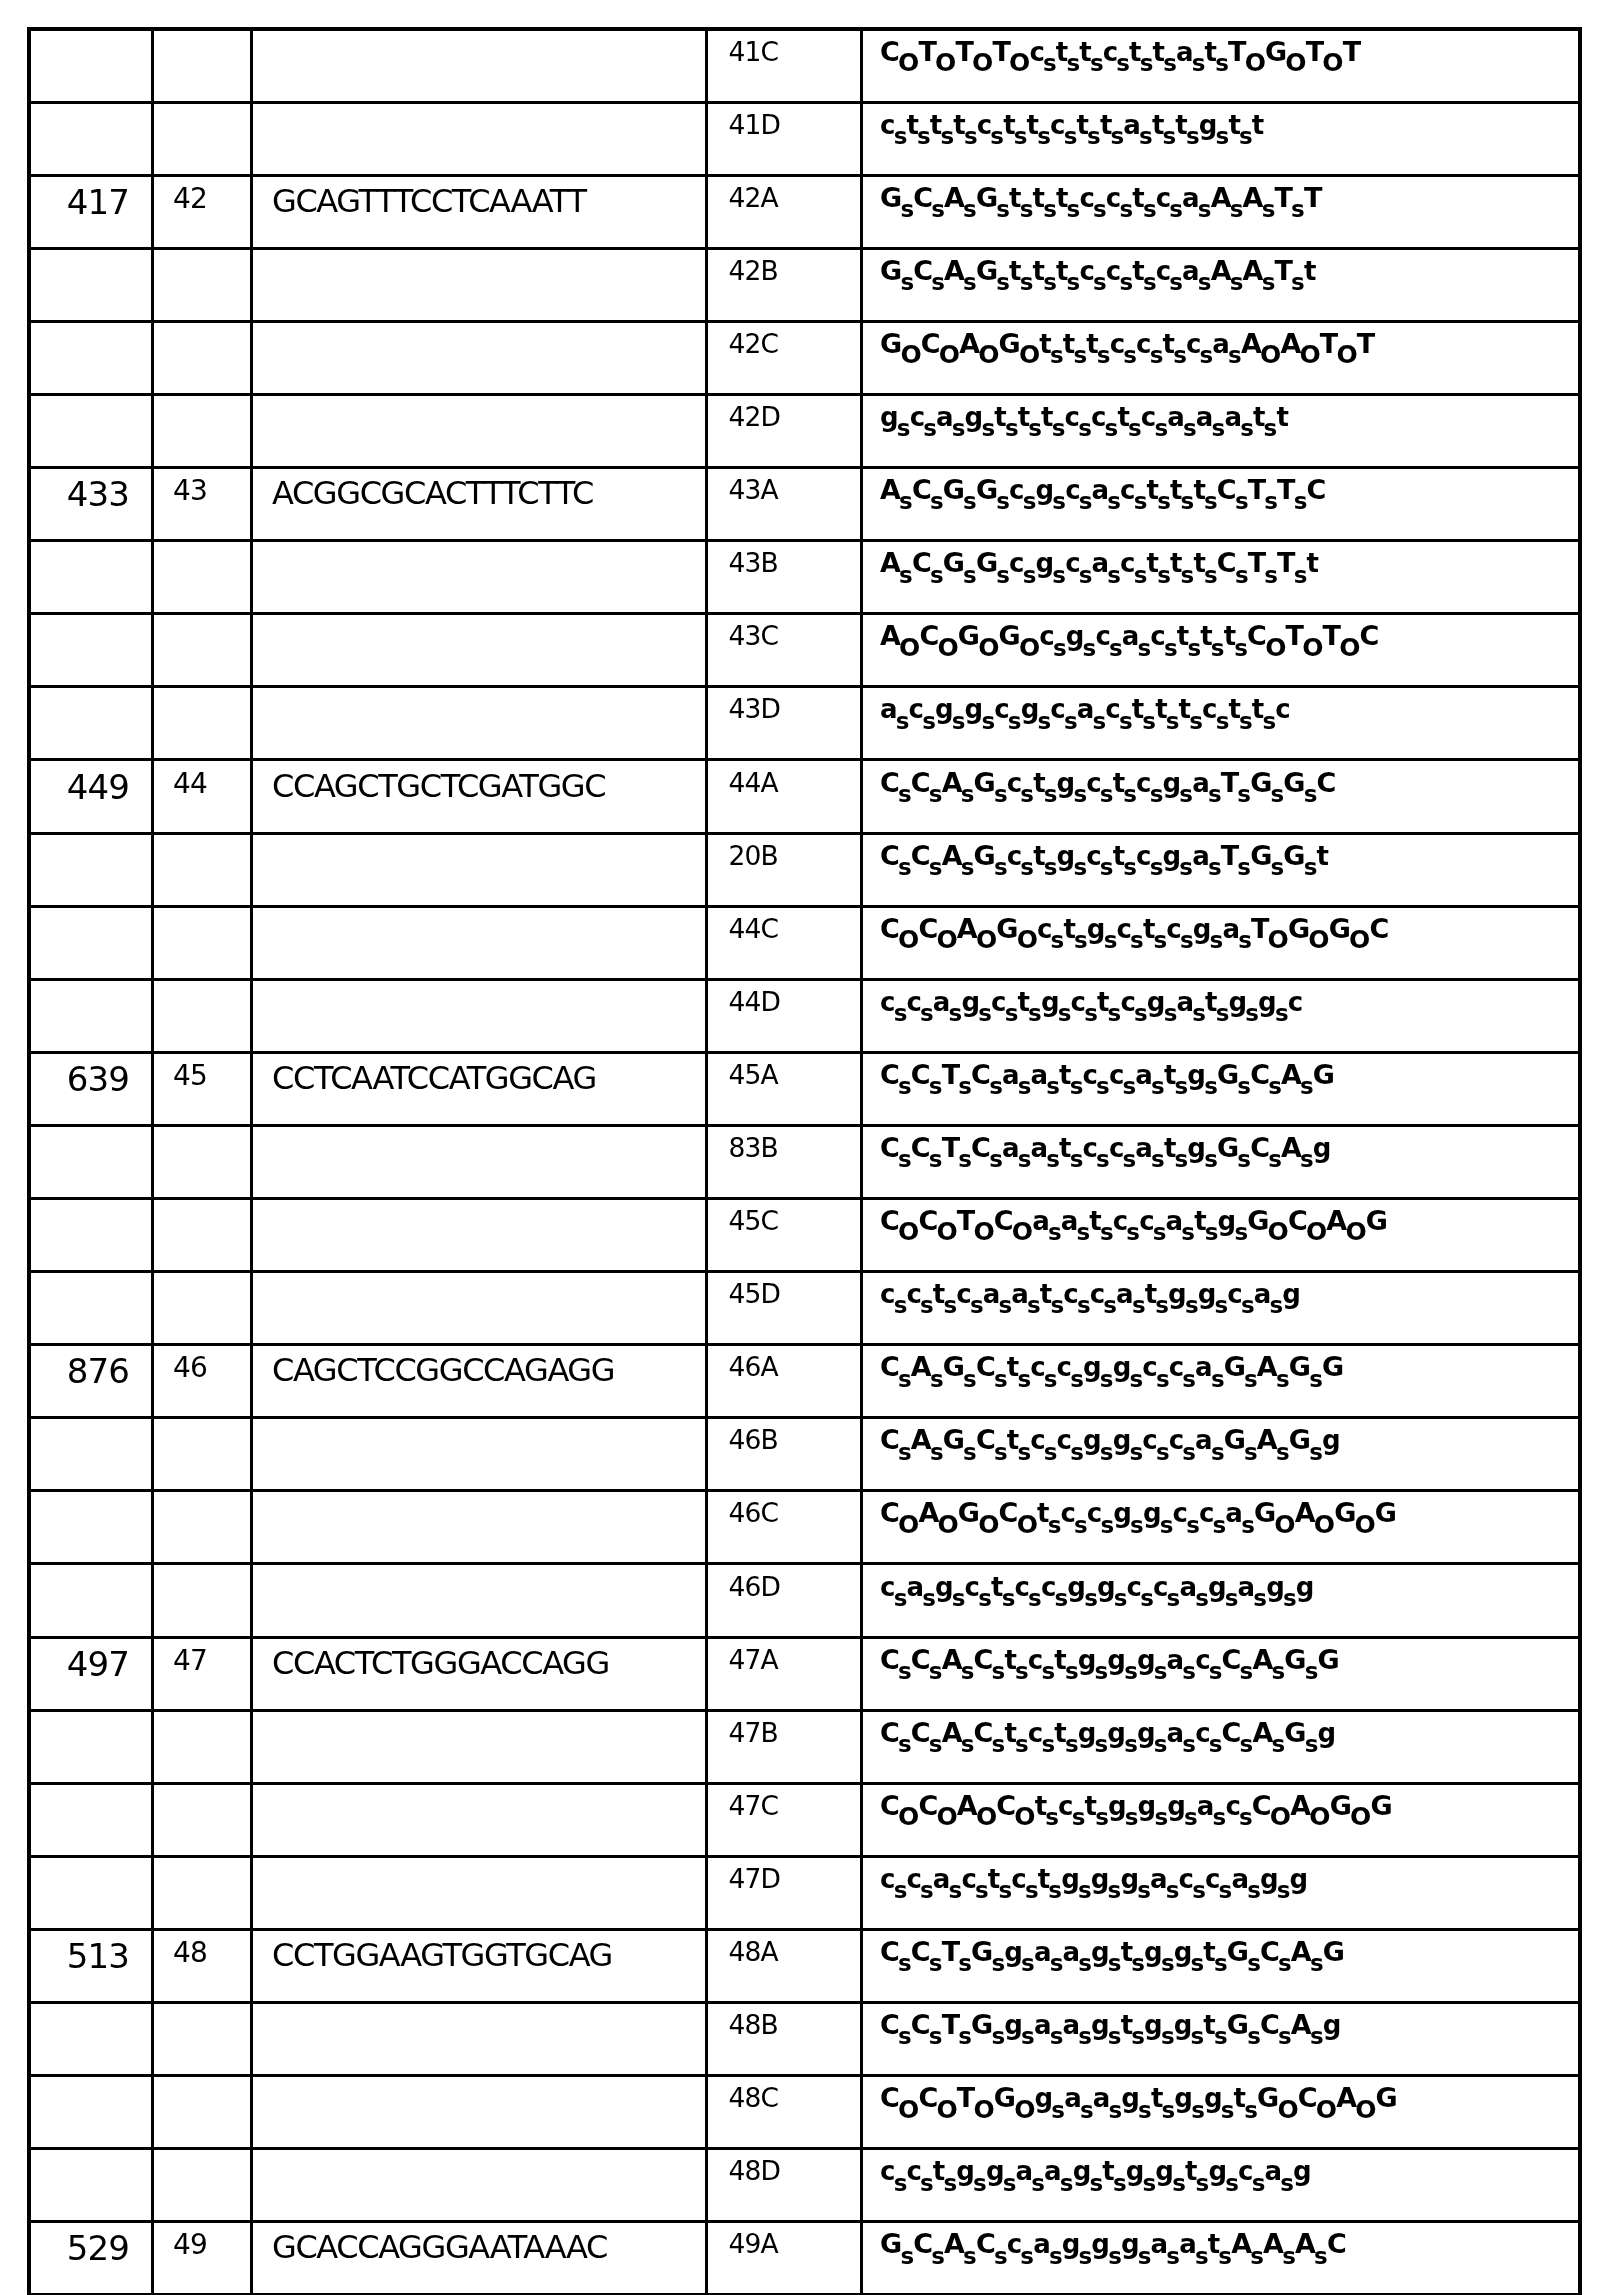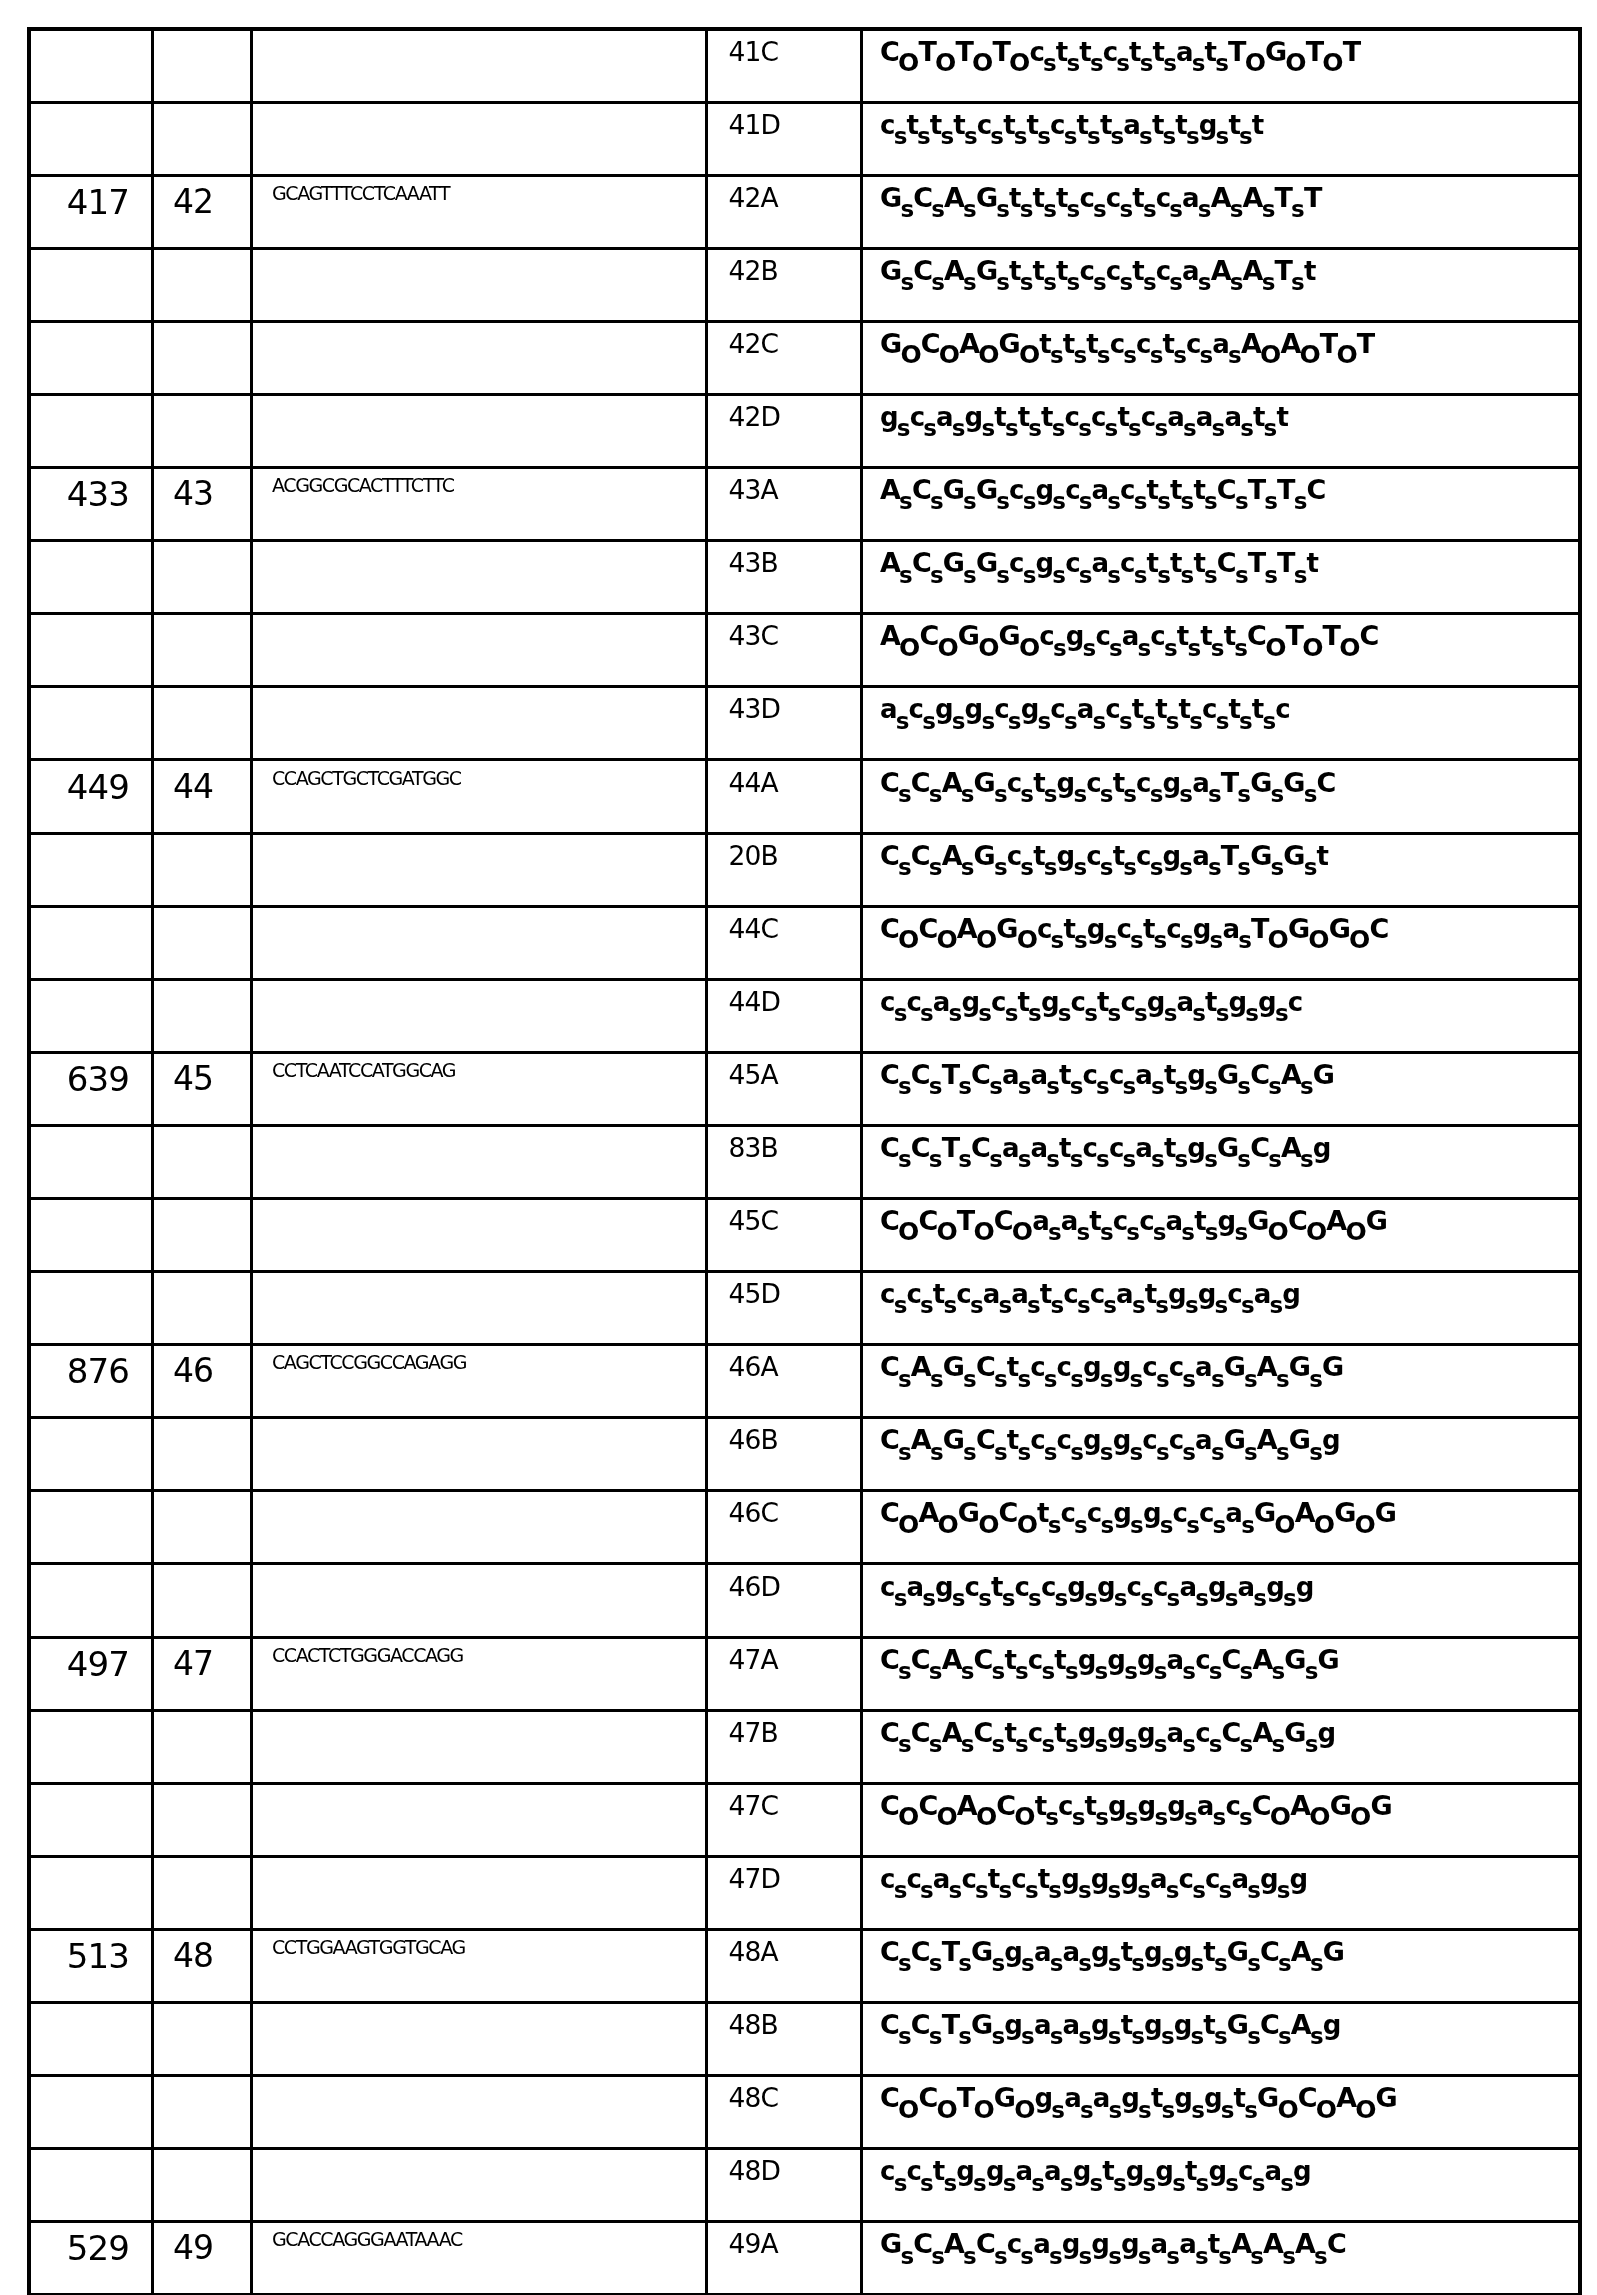--- a/index.html
+++ b/index.html
@@ -19,22 +19,22 @@
     padding: 5.1px 0 0 0;
     overflow: hidden;
     white-space: nowrap;
   }
   col.c-pos { width: 124px; }
   col.c-seq { width: 99px; }
   col.c-tgt { width: 455px; }
   col.c-id  { width: 155px; }
   col.c-oli { width: 718px; }
   td.pos { text-align: right; padding-right: 22px !important; font-family: "DejaVu Sans", sans-serif; font-size: 34px; letter-spacing: -0.9px; }
-  td.seqno { padding-left: 19px !important; font-family: "DejaVu Sans", sans-serif; font-size: 33px; letter-spacing: -0.9px; }
-  td.tgt { padding-left: 19px !important; font-family: "DejaVu Sans", sans-serif; font-size: 19px; letter-spacing: -1.4px; }
+  td.seqno { padding-left: 19px !important; font-family: "DejaVu Sans", sans-serif; font-size: 28px; letter-spacing: -0.9px; }
+  td.tgt { padding-left: 19px !important; font-family: "DejaVu Sans", sans-serif; font-size: 32px; letter-spacing: -1.4px; }
   td.oid { padding-left: 20.5px !important; font-family: "DejaVu Sans", sans-serif; font-size: 26.5px; letter-spacing: -0.9px; margin-left: 32px; }
   td.oligo { padding-left: 17px !important; font-family: "DejaVu Sans", sans-serif; font-weight: bold; font-size: 26.5px; letter-spacing: -0.9px; }
   .nt { display: inline-block; }
   .nt .b { display: inline-block; }
   .nt .b.up { font-size: 27px; }
   .nt .b.lo { font-size: 26px; font-weight: bold; }
   .nt sub { font-size: 23px; vertical-align: -10.3px; line-height: 0; margin-left: -0.9px; margin-right: 0px; }
   .nt sub.O { font-size: 25px; }
 </style>
 </head>

